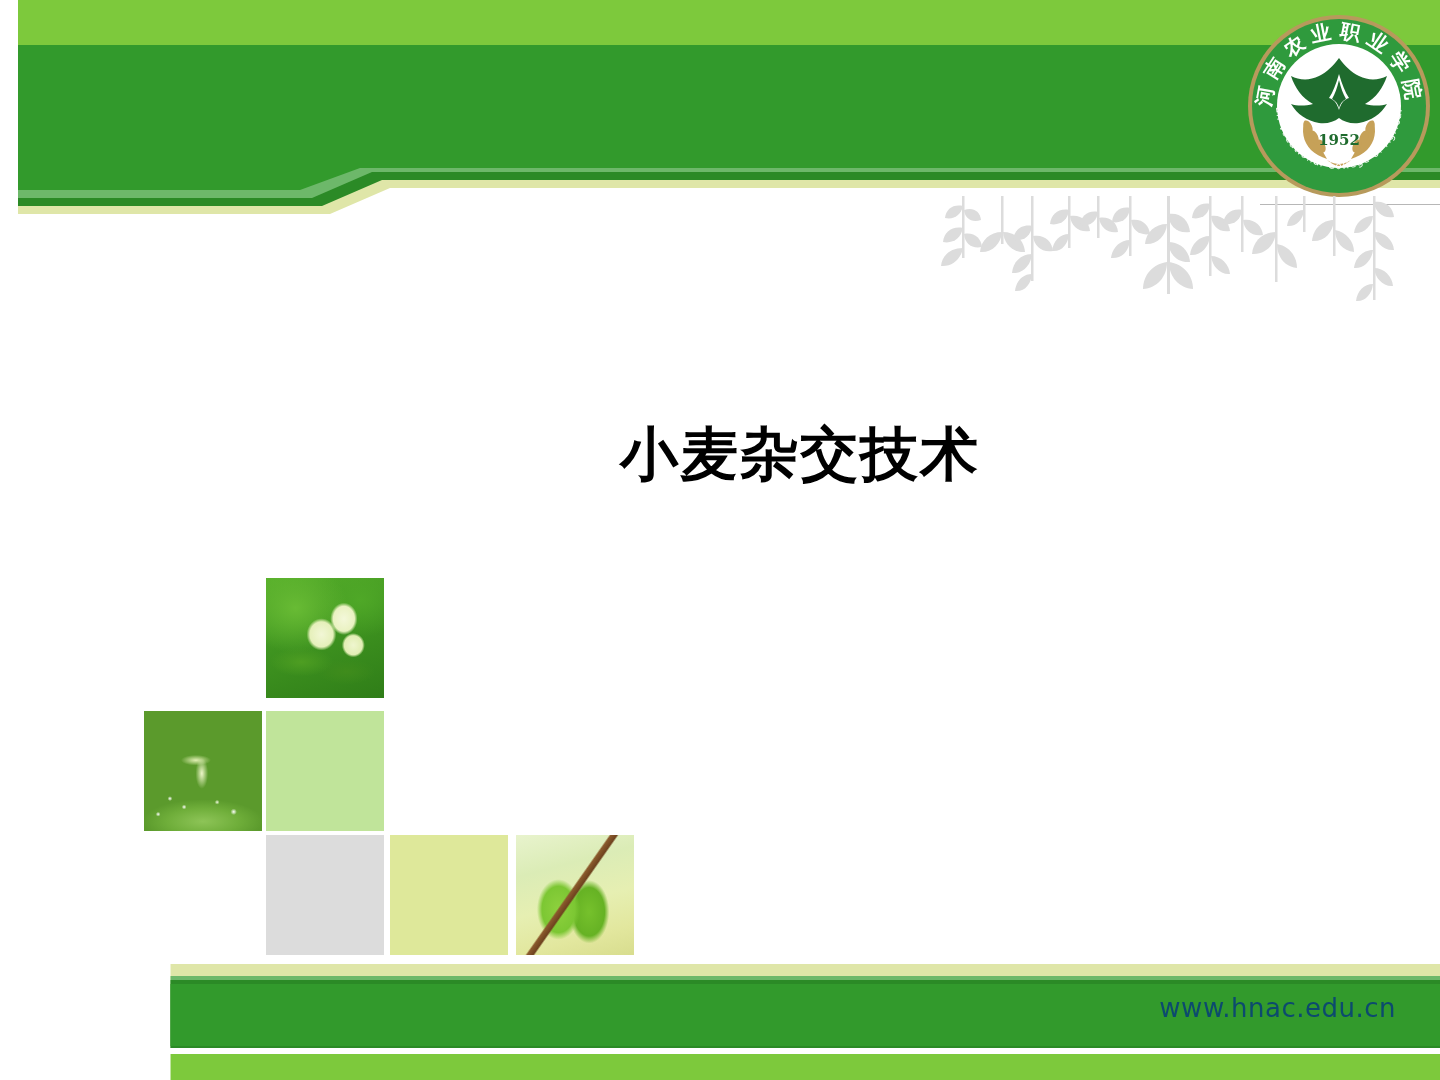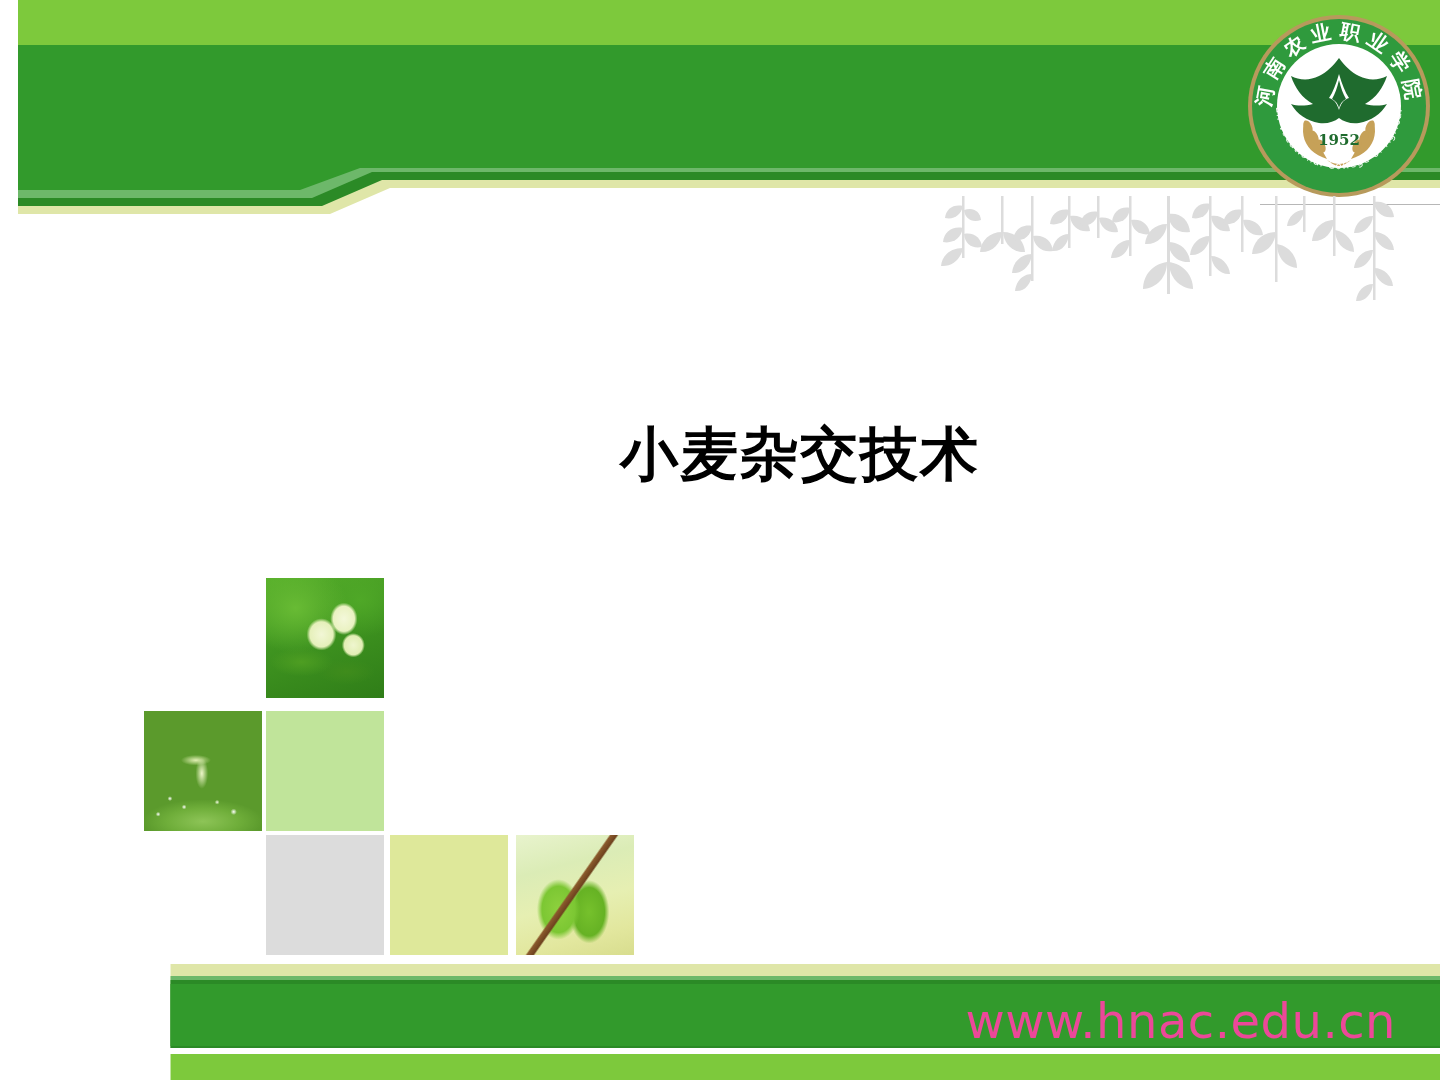--- a/index.html
+++ b/index.html
@@ -143,23 +143,23 @@
     top: 928px;
     width: 1440px;
     height: 152px;
   }
   .footer-svg { display: block; width: 1440px; height: 152px; }
   .footer-url {
     position: absolute;
     right: 44px;
     top: 993px;
     font-family: "DejaVu Sans", "Liberation Sans", sans-serif;
-    font-size: 48px;
+    font-size: 26px;
     font-weight: 500;
-    color: #ec4899;
+    color: #0c4a6e;
     letter-spacing: 0.5px;
     white-space: nowrap;
   }
 </style>
 </head>
 <body>
 
 <div id="slide">
 
   <div class="header-wrap">

